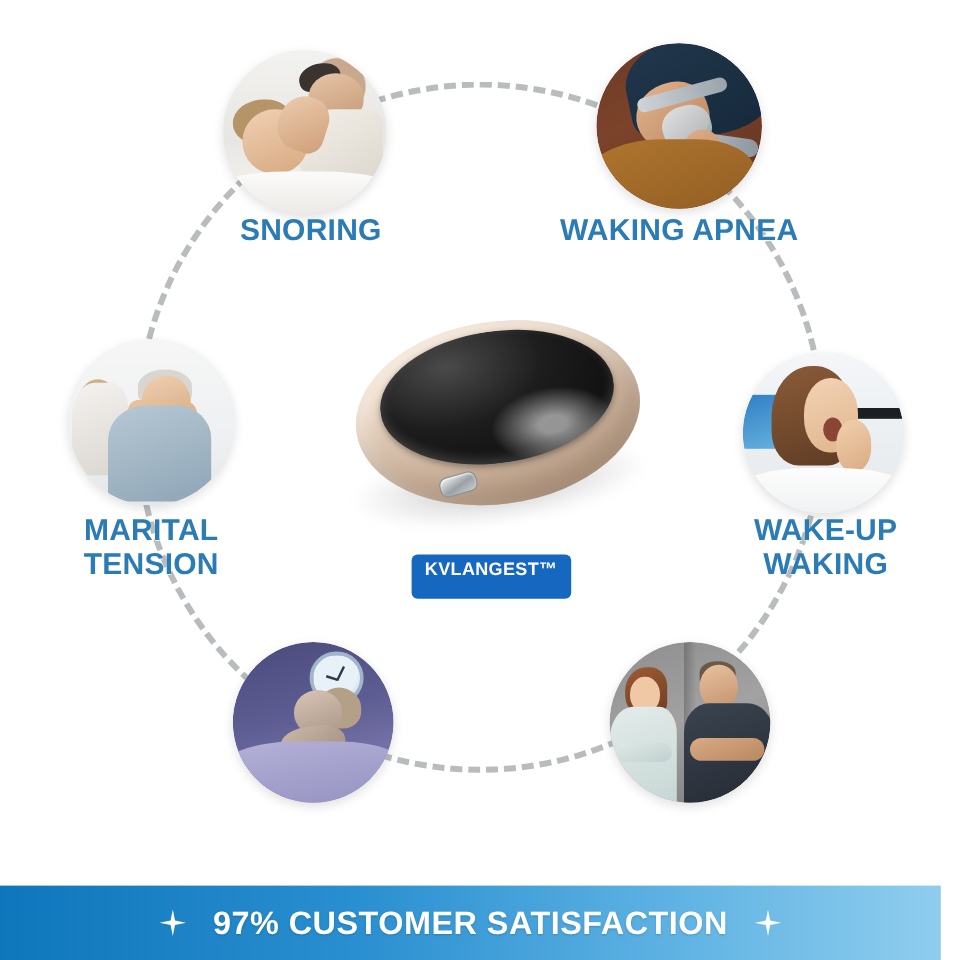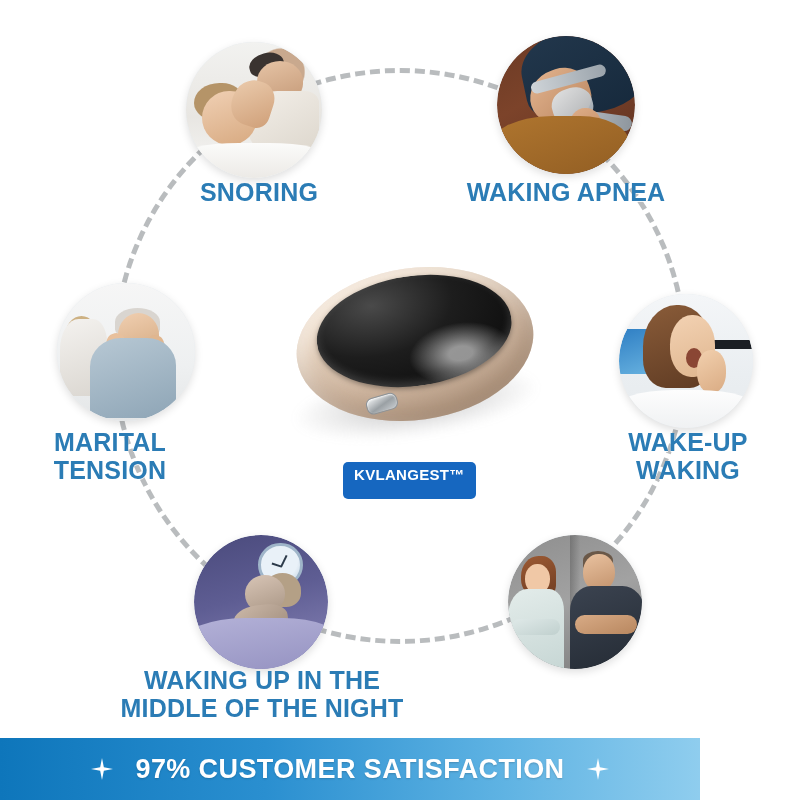--- a/index.html
+++ b/index.html
@@ -435,21 +435,21 @@
     font-weight: bold;
     letter-spacing: 0.3px;
     white-space: nowrap;
   }
 
   
   .banner {
     position: absolute;
     left: 0;
     bottom: 0;
-    width: 700px;
+    width: 784px;
     height: 62px;
     background: linear-gradient(90deg, #0e76bb 0%, #2a8fd0 38%, #5fb3e3 72%, #8fcdee 100%);
     display: flex;
     align-items: center;
     justify-content: center;
     gap: 22px;
   }
   .banner-text {
     color: #ffffff;
     font-size: 27px;
@@ -501,21 +501,21 @@
       <div class="woman-hair"></div>
       <div class="woman-face"></div>
       <div class="woman"></div>
       <div class="man-hair"></div>
       <div class="man-head"></div>
       <div class="hand-l"></div>
       <div class="hand-r"></div>
       <div class="man-body"></div>
     </div>
   </div>
-  <div class="label" style="left:12px; top:428px; width:196px;">MARITAL
+  <div class="label" style="left:28px; top:428px; width:196px;">MARITAL
 TENSION</div>
 
   <div class="bubble" style="left:619px; top:294px; width:134px; height:134px;">
     <div class="photo ph-fatigue">
       <div class="window"></div>
       <div class="dark-band"></div>
       <div class="hair"></div>
       <div class="face"></div>
       <div class="mouth"></div>
       <div class="hand"></div>
@@ -527,22 +527,20 @@
 
   <div class="bubble" style="left:194px; top:535px; width:134px; height:134px;">
     <div class="photo ph-night">
       <div class="clock"></div>
       <div class="hair"></div>
       <div class="head"></div>
       <div class="arm"></div>
       <div class="blanket"></div>
     </div>
   </div>
-  <div class="label" style="left:104px; top:666px; width:316px;">WAKING UP IN THE
-MIDDLE OF THE NIGHT</div>
 
   <div class="bubble" style="left:508px; top:535px; width:134px; height:134px;">
     <div class="photo ph-rooms">
       <div class="wall-split"></div>
       <div class="w-hair"></div>
       <div class="w-face"></div>
       <div class="w-body"></div>
       <div class="w-arms"></div>
       <div class="m-hair"></div>
       <div class="m-head"></div>

